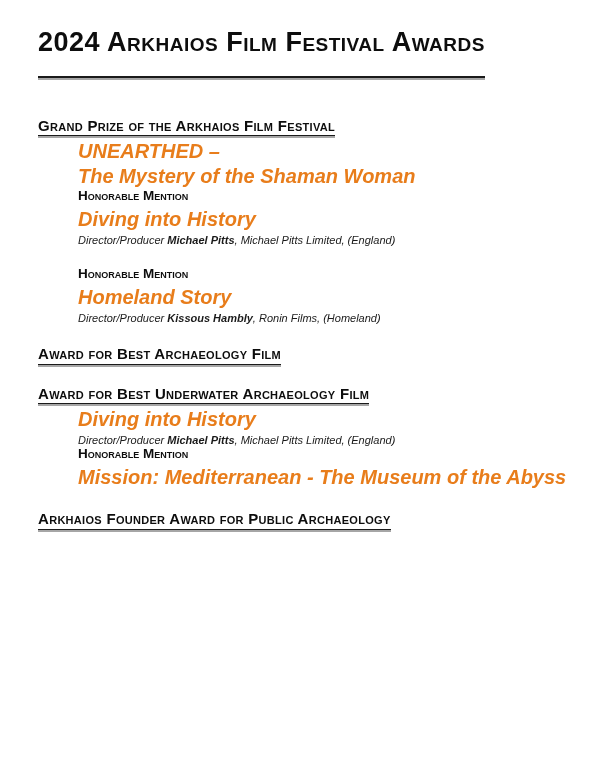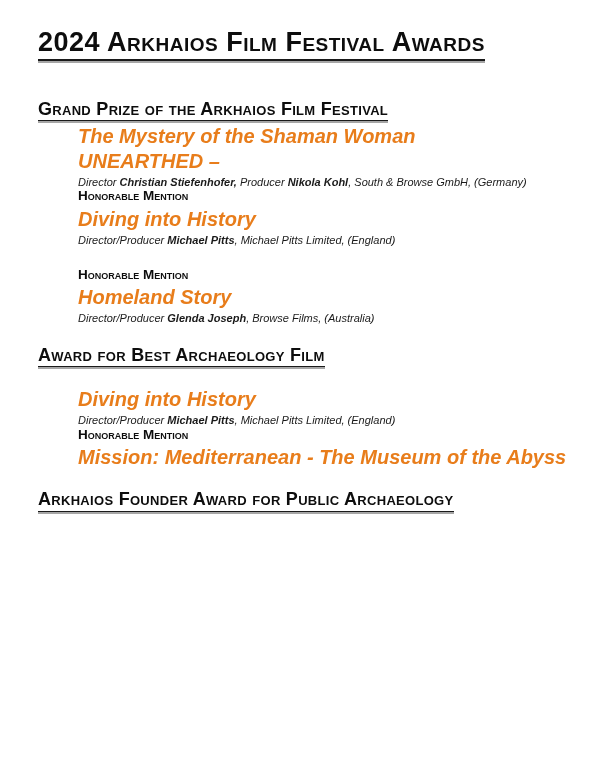--- a/index.html
+++ b/index.html
@@ -20,31 +20,31 @@
   .doc-title {
     display: inline-block;
     font-weight: bold;
     font-variant: small-caps;
     font-size: 27px;
     line-height: 1.05;
     letter-spacing: 0.5px;
     color: #0d0d0d;
     border-bottom: 2px solid #1a1a1a;
     box-shadow: 0 2px 0 #a6a6a6;
-    padding-bottom: 3px;
+    padding-bottom: 20px;
   }
   .section {
     margin-top: 20px;
   }
   .section-heading {
     display: inline-block;
     margin: 0;
     font-weight: bold;
     font-variant: small-caps;
-    font-size: 18px;
+    font-size: 15px;
     line-height: 1.1;
     letter-spacing: 0.3px;
     color: #0d0d0d;
     border-bottom: 1.5px solid #1a1a1a;
     box-shadow: 0 2px 0 #a6a6a6;
     padding-bottom: 1px;
   }
   .entry {
     margin-left: 40px;
   }
@@ -75,40 +75,39 @@
   .credits b { font-weight: bold; }
 </style>
 </head>
 <body style="--accent: #E87D1B;">
 
 <div class="doc">
   <h1 class="doc-title">2024 Arkhaios Film Festival Awards</h1>
   <div>
       <section class="section"><h2 class="section-heading">Grand Prize of the Arkhaios Film Festival</h2><div class="entry">
           <div class="film-title">
+            <div>UNEARTHED –</div>
             <div>The Mystery of the Shaman Woman</div>
-            <div>UNEARTHED –</div>
           </div>
-          <p class="credits"><span>Director </span><b>Christian Stiefenhofer,</b><span> Producer </span><b>Nikola Kohl</b><span>, South &amp; Browse GmbH, (Germany)</span></p>
         </div><div class="entry">
           <div class="hm-label">Honorable Mention</div>
           <div class="film-title">
             <div>Diving into History</div>
           </div>
           <p class="credits"><span>Director/Producer </span><b>Michael Pitts</b><span>, Michael Pitts Limited, (England)</span></p>
         </div></section>
       <section class="section"><div class="entry">
           <div class="hm-label">Honorable Mention</div>
           <div class="film-title">
             <div>Homeland Story</div>
           </div>
-          <p class="credits"><span>Director/Producer </span><b>Glenda Joseph</b><span>, Browse Films, (Australia)</span></p>
+          <p class="credits"><span>Director/Producer </span><b>Kissous Hambly</b><span>, Ronin Films, (Homeland)</span></p>
         </div></section>
       <section class="section"><h2 class="section-heading">Award for Best Archaeology Film</h2></section>
-      <section class="section"><div class="entry">
+      <section class="section"><h2 class="section-heading">Award for Best Underwater Archaeology Film</h2><div class="entry">
           <div class="film-title">
             <div>Diving into History</div>
           </div>
           <p class="credits"><span>Director/Producer </span><b>Michael Pitts</b><span>, Michael Pitts Limited, (England)</span></p>
         </div><div class="entry">
           <div class="hm-label">Honorable Mention</div>
           <div class="film-title">
             <div>Mission: Mediterranean - The Museum of the Abyss</div>
           </div>
         </div></section>

